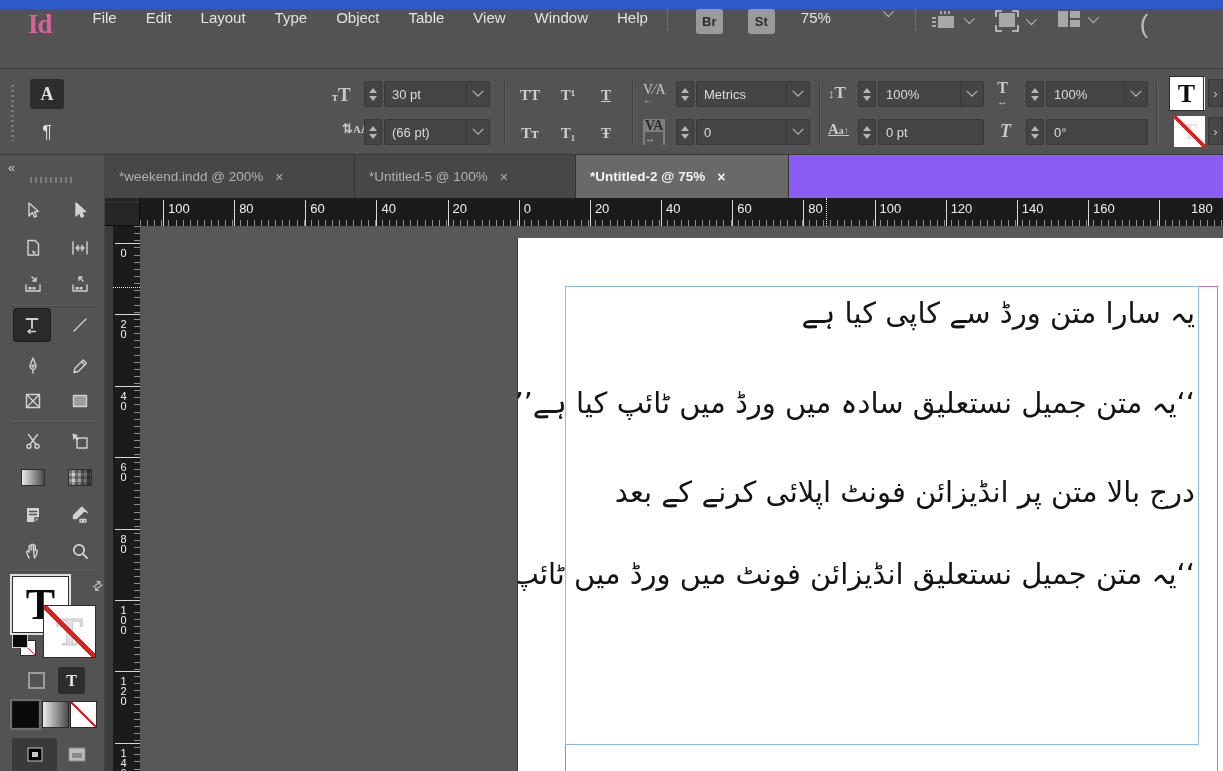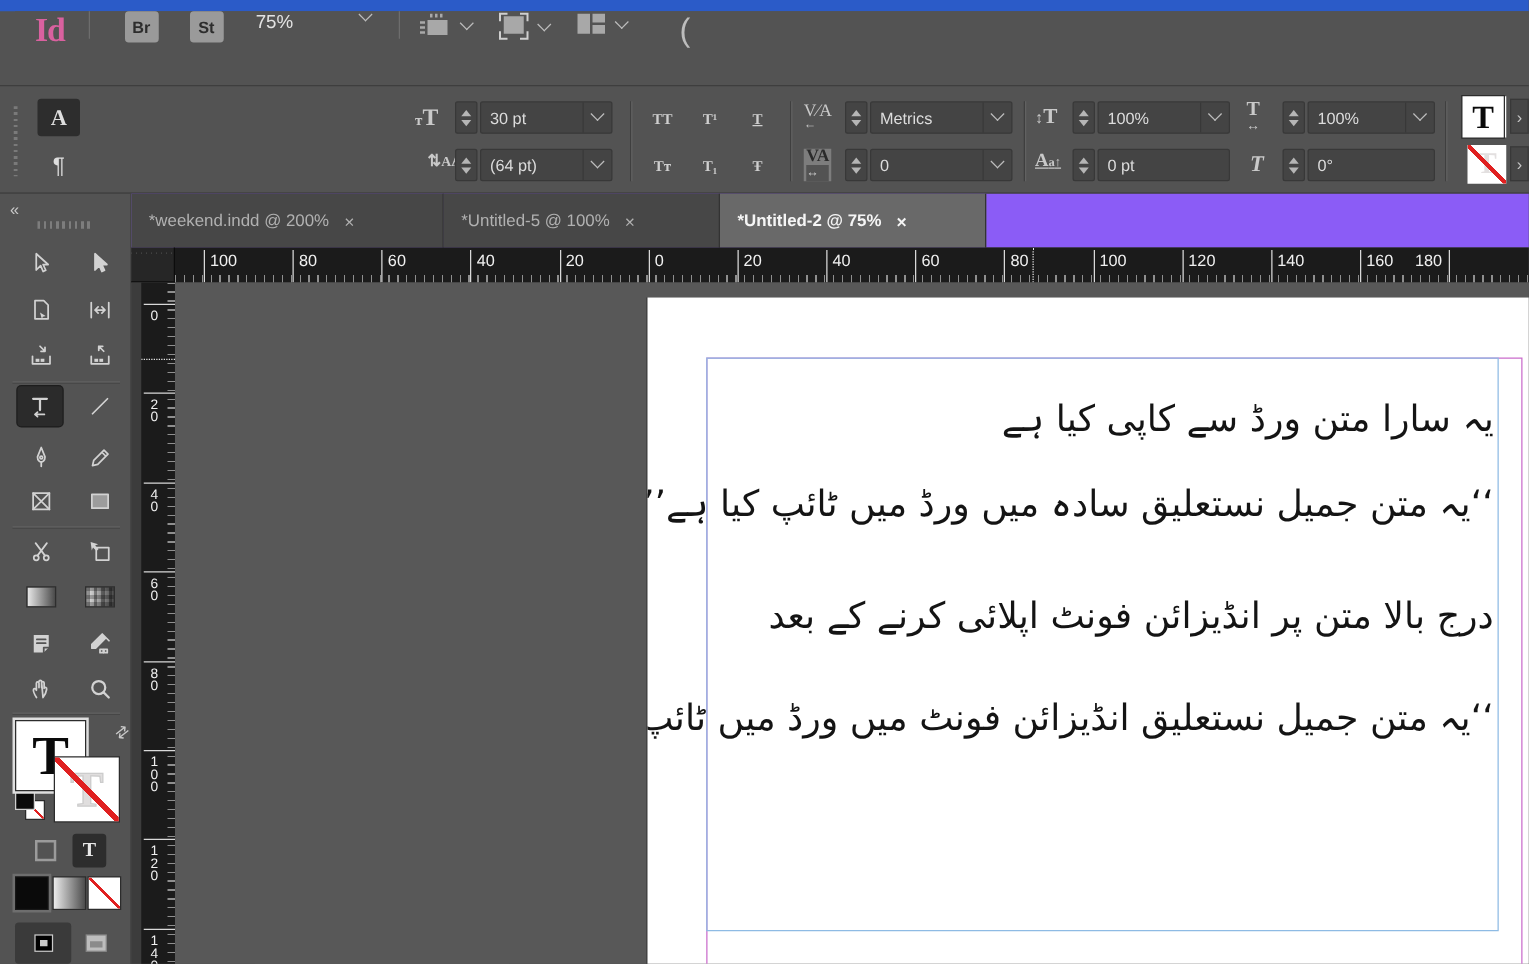--- a/index.html
+++ b/index.html
@@ -39,21 +39,21 @@
     align-items:center; justify-content:center; }
   .field .dd .chev { transform:rotate(45deg) translate(-2px,-2px); }
   .stepper { position:absolute; width:18px; height:26px; background:#444444; border:1px solid #383838;
     border-radius:2px; display:flex; flex-direction:column; align-items:center; justify-content:center; gap:3px; }
   .tri-up { width:0;height:0;border-left:4px solid transparent;border-right:4px solid transparent;
     border-bottom:5px solid #b5b5b5; }
   .tri-down { width:0;height:0;border-left:4px solid transparent;border-right:4px solid transparent;
     border-top:5px solid #b5b5b5; }
   .cp-ic { position:absolute; color:#c9c9c9; font-weight:bold; font-family:"Liberation Serif",serif; }
   .fmtbtn { position:absolute; width:34px; height:28px; display:flex; align-items:center;
-    justify-content:center; color:#cfcfcf; font-family:"Liberation Serif",serif; font-weight:bold; font-size:12px; }
+    justify-content:center; color:#cfcfcf; font-family:"Liberation Serif",serif; font-weight:bold; font-size:15px; }
   .cpsep { position:absolute; top:12px; width:1px; height:64px; background:#616161; box-shadow:-1px 0 0 #3f3f3f; }
   .swatchT { position:absolute; background:#fff; display:flex; align-items:center; justify-content:center;
     font-family:"Liberation Serif",serif; font-weight:bold; }
   .expander { position:absolute; width:15px; height:28px; background:#464646; border:1px solid #383838;
     color:#c5c5c5; display:flex; align-items:center; justify-content:center; font-size:13px; }
 
   
   .tools { position:absolute; left:0; top:155px; width:105px; height:616px; background:#535353;
     border-right:1px solid #454545; }
   .collapse { position:absolute; left:8px; top:5px; color:#c9c9c9; font-size:13px; letter-spacing:-2px; }
@@ -132,20 +132,31 @@
   .uline { position:absolute; right:3px; direction:rtl; white-space:nowrap; font-size:29px;
     color:#141414; font-family:"DejaVu Sans", "Liberation Serif", sans-serif; }
 </style>
 </head>
 <body>
 
 <div class="titlebar" style="background: rgb(43, 91, 200);"></div>
 
 <div class="menubar">
   <span class="logo" style="color: rgb(217, 97, 159);">Id</span>
+  <div class="menu-items">
+    <span>File</span>
+    <span>Edit</span>
+    <span>Layout</span>
+    <span>Type</span>
+    <span>Object</span>
+    <span>Table</span>
+    <span>View</span>
+    <span>Window</span>
+    <span>Help</span>
+  </div>
   <div class="vsep" style="margin-left:19px"></div>
   <div class="appbtn" style="margin-left:28px">Br</div>
   <div class="appbtn" style="margin-left:25px">St</div>
   <span class="zoom-val" style="margin-left:26px">75%</span>
   <span class="chev" style="margin-left:52px"></span>
   <div class="vsep" style="margin-left:24px"></div>
   <div class="mb-icon" style="margin-left:14px">
     <svg width="28" height="22" viewBox="0 0 28 22">
       <rect x="8" y="7" width="16" height="12" fill="#a8a8a8" stroke="none"></rect>
       <rect x="10" y="2" width="2" height="3" fill="#a8a8a8"></rect>
@@ -191,21 +202,21 @@
     <span class="dd">
         <span class="chev"></span>
       </span>
   </div>
   <div class="cp-ic" style="left:342px; top:52px; font-size:13px;">⇅<span style="font-size:11px;">A</span><span style="font-size:14px;">A</span></div>
   <div class="stepper" style="left:364px; top:50px;">
       <i class="tri-up"></i>
       <i class="tri-down"></i>
     </div>
   <div class="field" style="left:384px; top:50px; width:106px;">
-    <span class="ftext">(64 pt)</span>
+    <span class="ftext">(66 pt)</span>
     <span class="dd">
         <span class="chev"></span>
       </span>
   </div>
 
   <div class="cpsep" style="left:505px;"></div>
 
   <div class="fmtbtn" style="left:513px; top:12px;">TT</div>
   <div class="fmtbtn" style="left:551px; top:12px;">T¹</div>
   <div class="fmtbtn" style="left:589px; top:12px; text-decoration:underline;">T</div>
@@ -499,21 +510,21 @@
       <span class="hnum" style="left: 668.35px;">80</span>
       <div class="htick" style="left: 734.5px;"></div>
       <span class="hnum" style="left: 739.5px;">100</span>
       <div class="htick" style="left: 805.65px;"></div>
       <span class="hnum" style="left: 810.65px;">120</span>
       <div class="htick" style="left: 876.8px;"></div>
       <span class="hnum" style="left: 881.8px;">140</span>
       <div class="htick" style="left: 947.95px;"></div>
       <span class="hnum" style="left: 952.95px;">160</span>
       <div class="htick" style="left: 1019.1px;"></div>
-      <span class="hnum" style="left: 992px;">180</span>
+      <span class="hnum" style="left: 1051px;">180</span>
     </div>
   <div class="hcursor" style="left:686px;"></div>
 </div>
 <div class="vruler">
   <div class="vruler-in">
     <div>
         <div class="vtick" style="top: 17px;"></div>
         <span class="vnum" style="top: 22px;">0</span>
         <div class="vtick" style="top: 88.4px;"></div>
         <span class="vnum" style="top: 93.4px;">20</span>
@@ -531,19 +542,19 @@
         <span class="vnum" style="top: 521.8px;">140</span>
       </div>
     <div class="vcursor" style="top:61px;"></div>
   </div>
 </div>
 
 <div class="canvas">
   <div class="page">
     <div class="margin-guide" style="border-color: rgb(202, 108, 203);"></div>
     <div class="text-frame" style="border-color: rgb(142, 187, 228);">
-      <div class="uline" style="top:9px;margin-top:22px;">یہ سارا متن ورڈ سے کاپی کیا ہے</div>
+      <div class="uline" style="top:9px;">یہ سارا متن ورڈ سے کاپی کیا ہے</div>
       <div class="uline" style="top:99px;">‘‘یہ متن جمیل نستعلیق سادہ میں ورڈ میں ٹائپ کیا ہے’’</div>
       <div class="uline" style="top:188px;">درج بالا متن پر انڈیزائن فونٹ اپلائی کرنے کے بعد</div>
       <div class="uline" style="top:270px;">‘‘یہ متن جمیل نستعلیق انڈیزائن فونٹ میں ورڈ میں ٹائپ کیا ہے’’</div>
     </div>
   </div>
 </div>
 
 </body></html>

